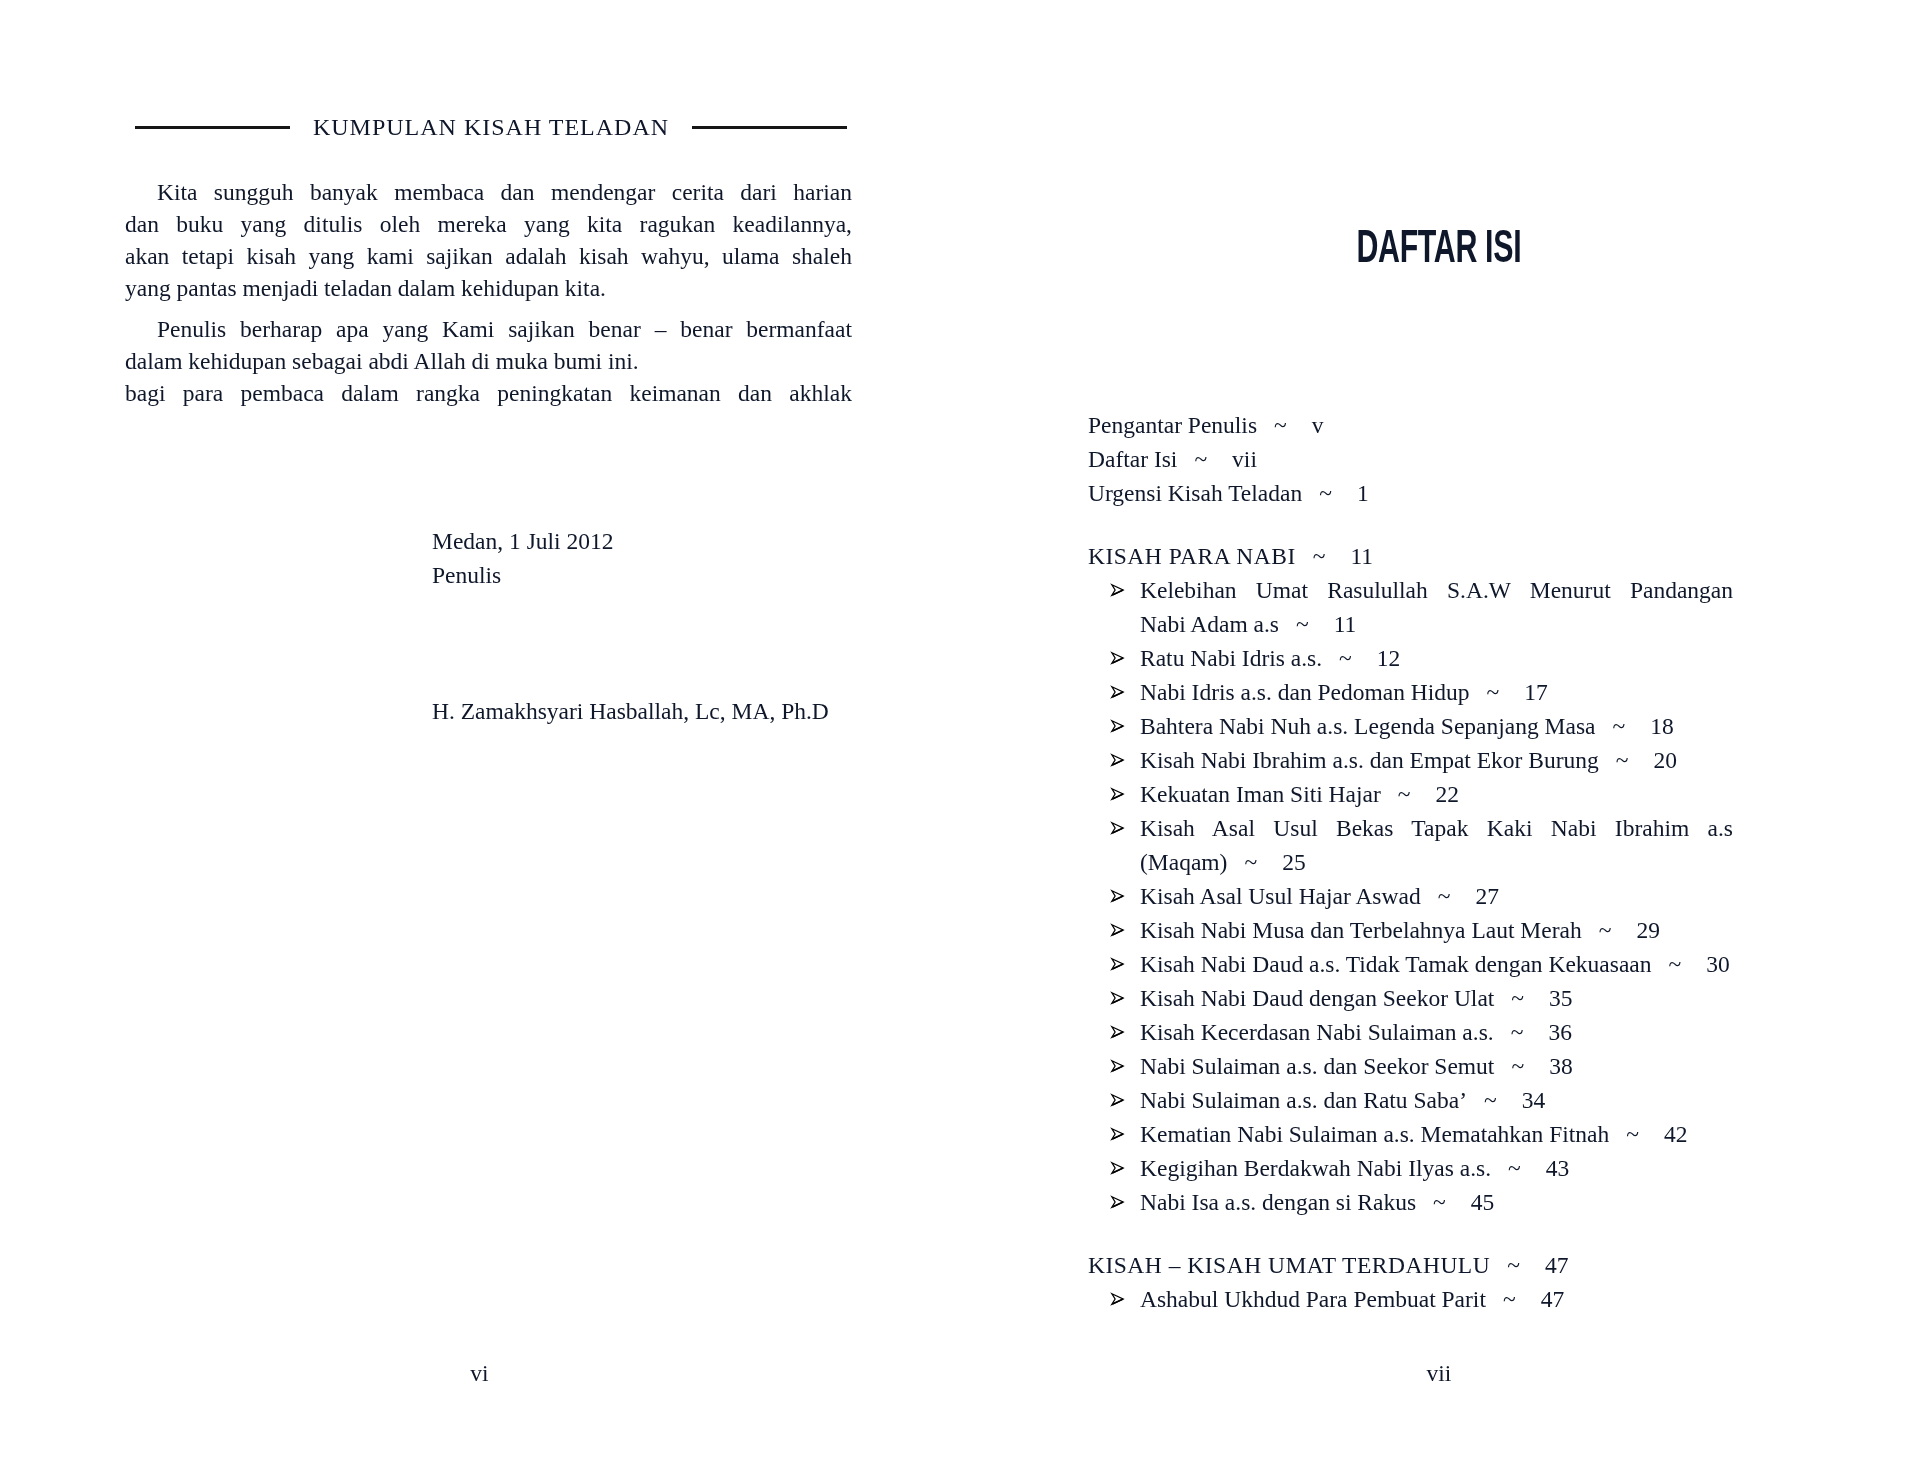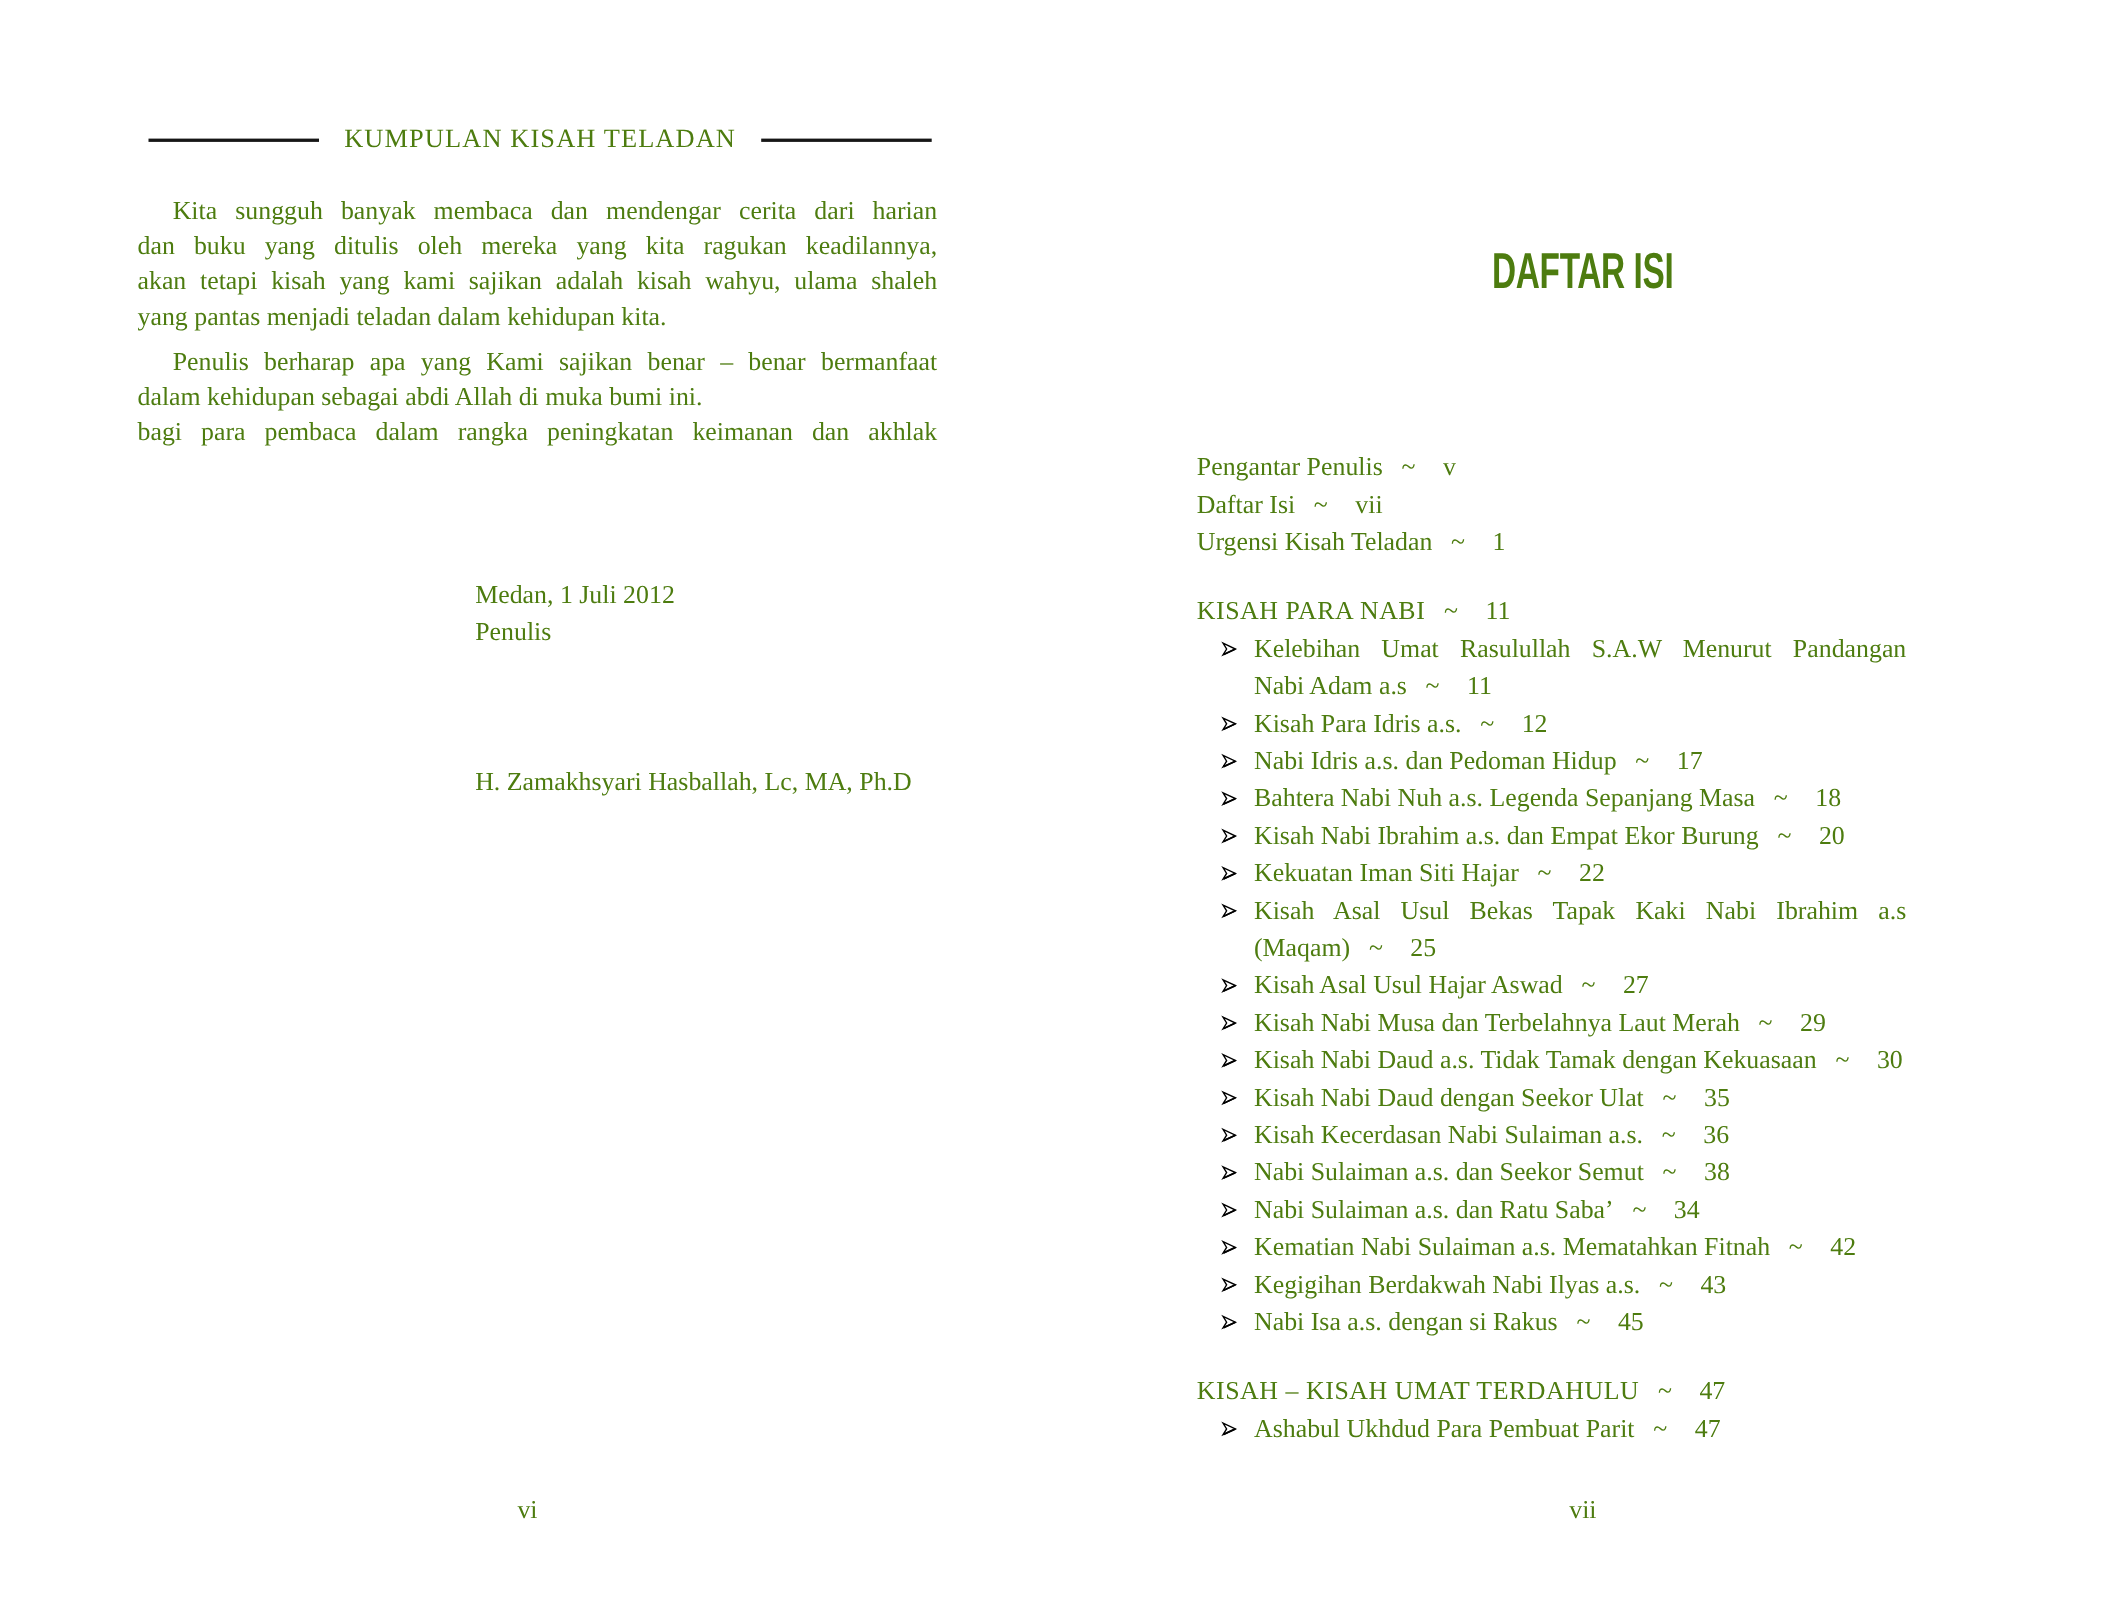--- a/index.html
+++ b/index.html
@@ -2,21 +2,21 @@
 <html><head>
 <meta charset="utf-8">
 <style>
   * { box-sizing: border-box; }
   html, body { margin: 0; padding: 0; background: #ffffff; }
   .spread {
     position: relative;
     width: 1919px;
     height: 1476px;
     background: #ffffff;
-    color: #4d7c0f;
+    color: #0f172a;
     font-family: "Liberation Serif", serif;
     font-size: 23.5px;
     overflow: hidden;
   }
   .page { position: absolute; top: 0; height: 1476px; }
   .page-left  { left: 0;     width: 959px; }
   .page-right { left: 959px; width: 960px; }
 
   
   .page-header {
@@ -116,21 +116,21 @@
               <path d="M17.5 10 L3.2 16.6" stroke="#000000" stroke-width="2.1"></path>
             </svg>
             <div class="item-line just"><span class="label">Kelebihan Umat Rasulullah S.A.W Menurut Pandangan</span></div>
             <div class="item-line last"><span class="label">Nabi Adam a.s</span><span class="sep">~</span><span class="pg">11</span></div>
           </div>
           <div class="item">
             <svg class="bullet" viewBox="0 0 20 20">
               <path d="M2.5 3 L17.5 10 L2.5 17 L6.8 10 Z" fill="#ffffff" stroke="#000000" stroke-width="1.7" stroke-linejoin="miter"></path>
               <path d="M17.5 10 L3.2 16.6" stroke="#000000" stroke-width="2.1"></path>
             </svg>
-            <div class="item-line last"><span class="label">Kisah Para Idris a.s.</span><span class="sep">~</span><span class="pg">12</span></div>
+            <div class="item-line last"><span class="label">Ratu Nabi Idris a.s.</span><span class="sep">~</span><span class="pg">12</span></div>
           </div>
           <div class="item">
             <svg class="bullet" viewBox="0 0 20 20">
               <path d="M2.5 3 L17.5 10 L2.5 17 L6.8 10 Z" fill="#ffffff" stroke="#000000" stroke-width="1.7" stroke-linejoin="miter"></path>
               <path d="M17.5 10 L3.2 16.6" stroke="#000000" stroke-width="2.1"></path>
             </svg>
             <div class="item-line last"><span class="label">Nabi Idris a.s. dan Pedoman Hidup</span><span class="sep">~</span><span class="pg">17</span></div>
           </div>
           <div class="item">
             <svg class="bullet" viewBox="0 0 20 20">

